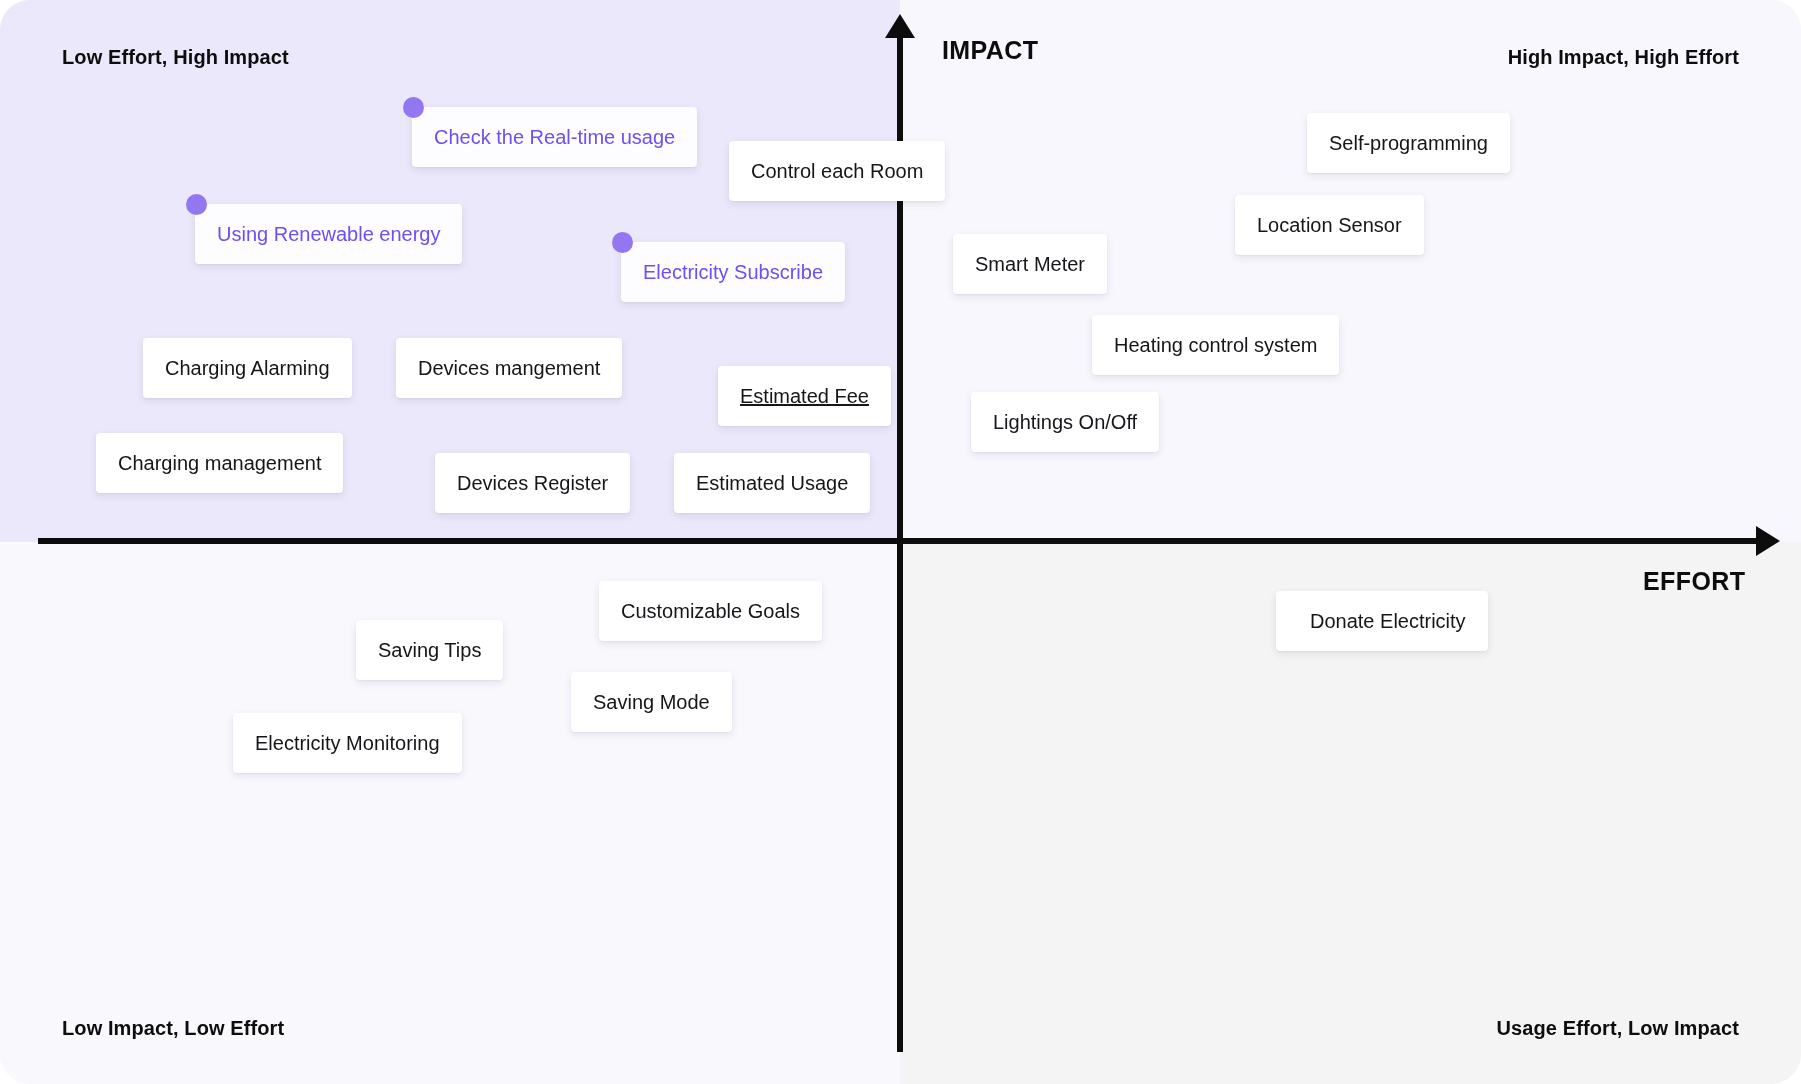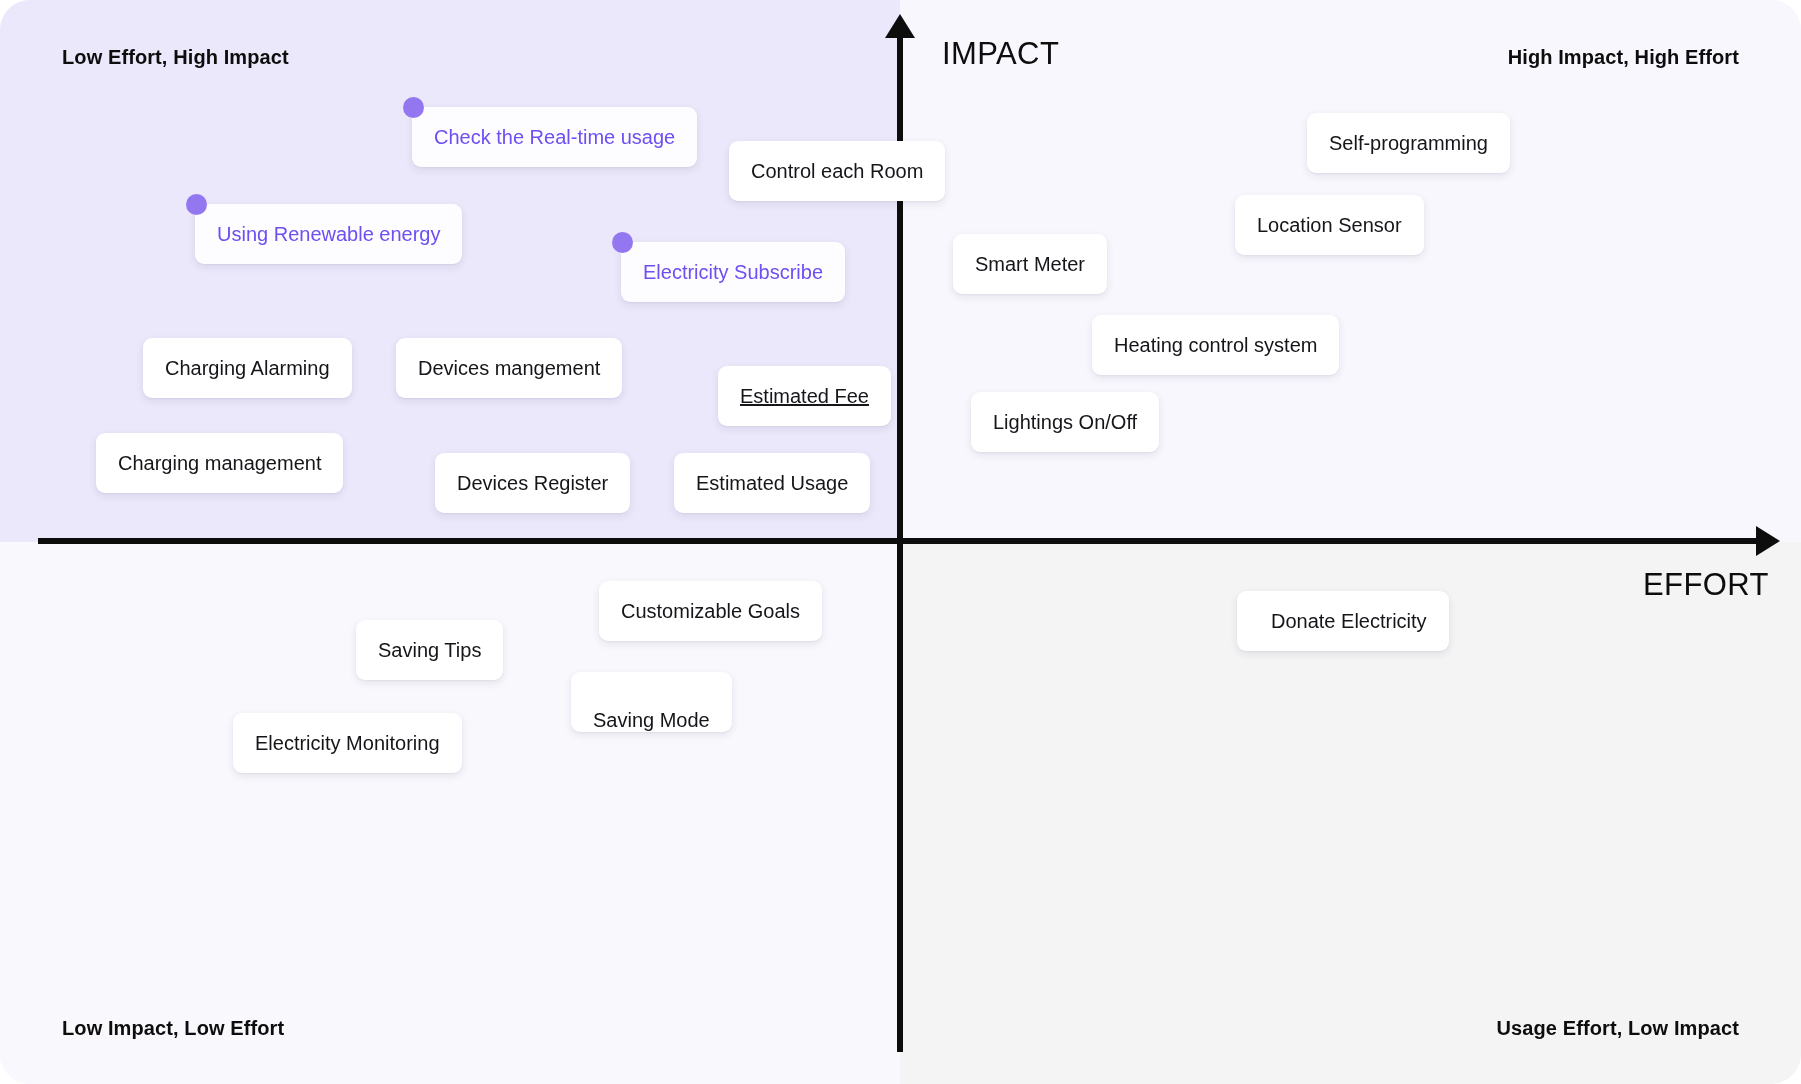--- a/index.html
+++ b/index.html
@@ -66,22 +66,22 @@
     left: -12px;
     top: -22px;
     width: 0; height: 0;
     border-left: 15px solid transparent;
     border-right: 15px solid transparent;
     border-bottom: 24px solid #0d0d0d;
   }
 
   .axis-label {
     position: absolute;
-    font-size: 31px;
-    font-weight: normal;
+    font-size: 25px;
+    font-weight: bold;
     letter-spacing: 0.4px;
     color: #0d0d0d;
     white-space: nowrap;
   }
   .axis-label-impact { left: 942px; top: 36px; }
   .axis-label-effort { left: 1643px; top: 567px; }
 
   
   .quad-caption {
     position: absolute;
@@ -98,21 +98,21 @@
 
   
   .card {
     position: absolute;
     display: flex;
     align-items: center;
     justify-content: center;
     height: 60px;
     padding: 0 22px;
     background: #ffffff;
-    border-radius: 9px;
+    border-radius: 4px;
     box-shadow: 0 3px 9px rgba(30, 25, 70, 0.09),
                 0 1px 2px rgba(30, 25, 70, 0.05);
     font-size: 20px;
     color: #16161a;
     white-space: nowrap;
     box-sizing: border-box;
   }
   .card.highlight {
     background: #fdfdff;
     color: #6f4ef2;
@@ -193,27 +193,27 @@
       </div>
       <div class="card" style="left: 435px; top: 453px;">
         <span>Devices Register</span>
       </div>
       <div class="card" style="left: 674px; top: 453px;">
         <span>Estimated Usage</span>
       </div>
       <div class="card" style="left: 599px; top: 581px;">
         <span>Customizable Goals</span>
       </div>
-      <div class="card" style="left: 1237px; top: 591px; padding-left: 34px;">
+      <div class="card" style="left: 1276px; top: 591px; padding-left: 34px;">
         <span>Donate Electricity</span>
       </div>
       <div class="card" style="left: 356px; top: 620px;">
         <span>Saving Tips</span>
       </div>
-      <div class="card" style="left: 571px; top: 672px; align-items: flex-end;">
+      <div class="card" style="left: 571px; top: 672px;">
         <span>Saving Mode</span>
       </div>
       <div class="card" style="left: 233px; top: 713px;">
         <span>Electricity Monitoring</span>
       </div>
     </div>
 
 </div>
 
 </body></html>

